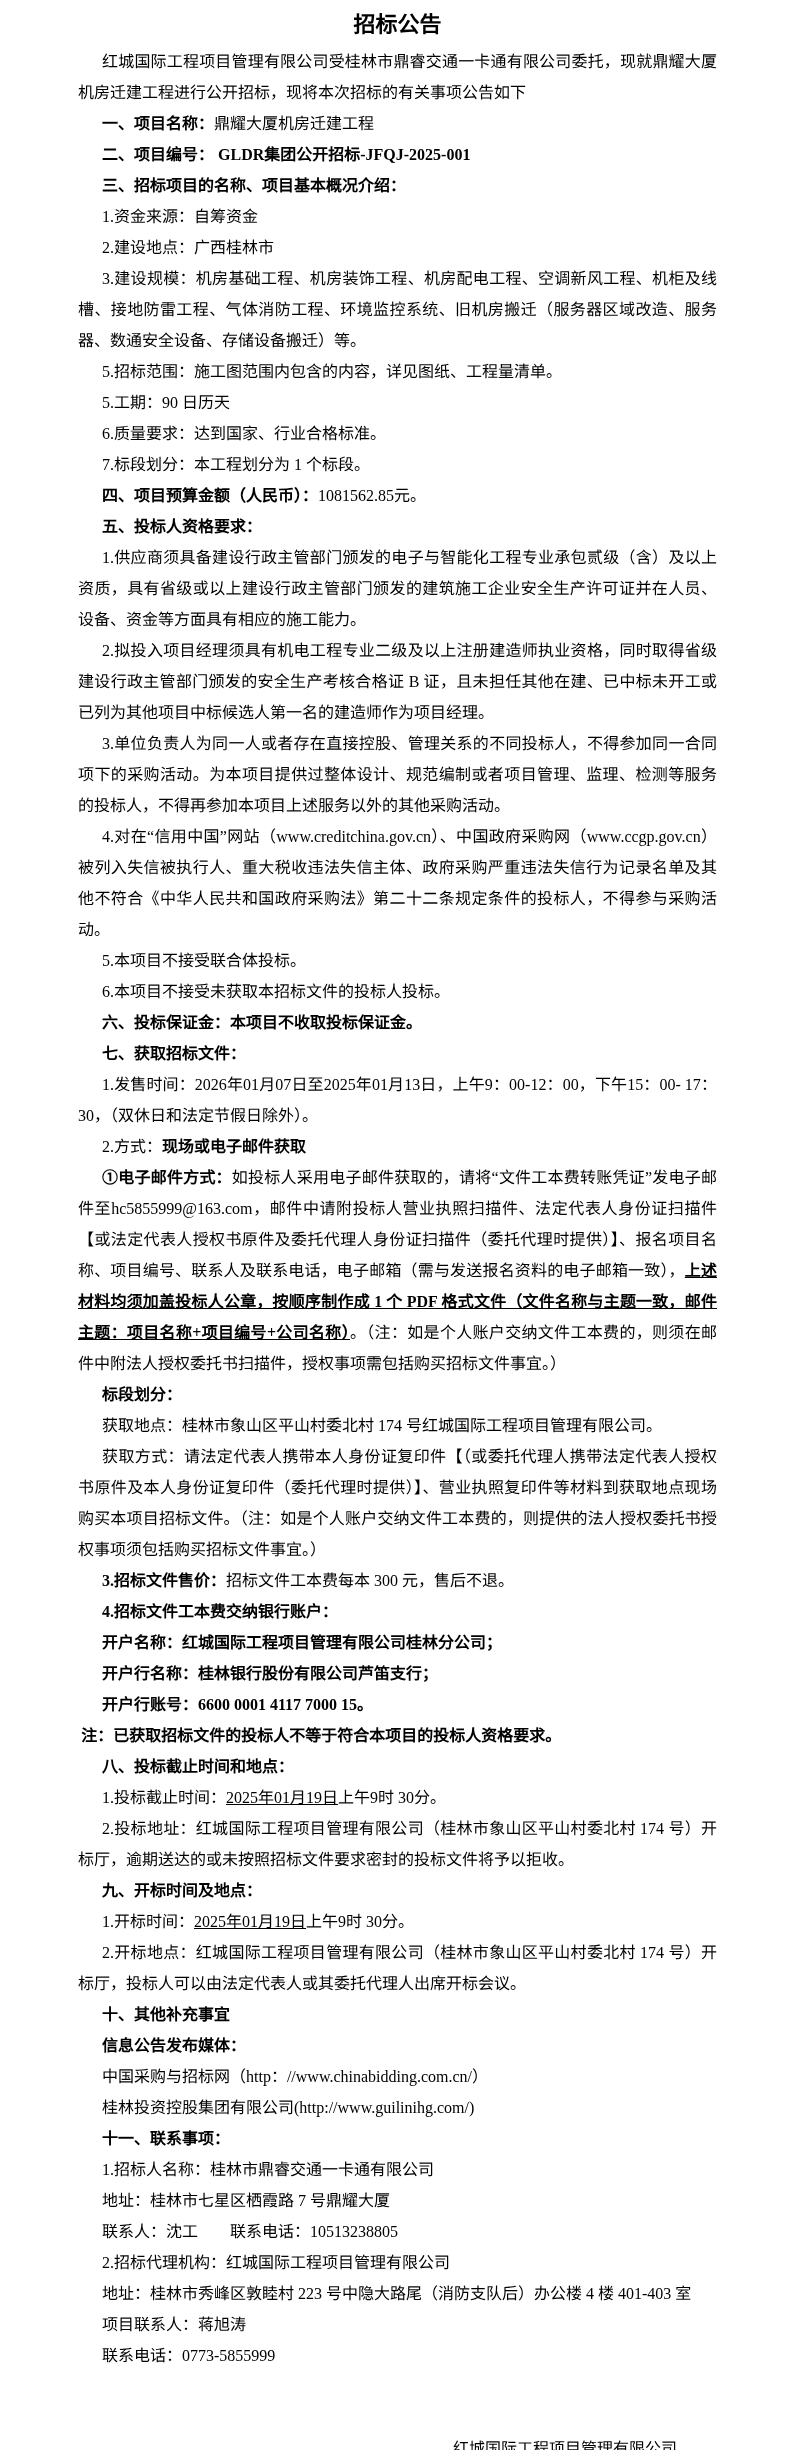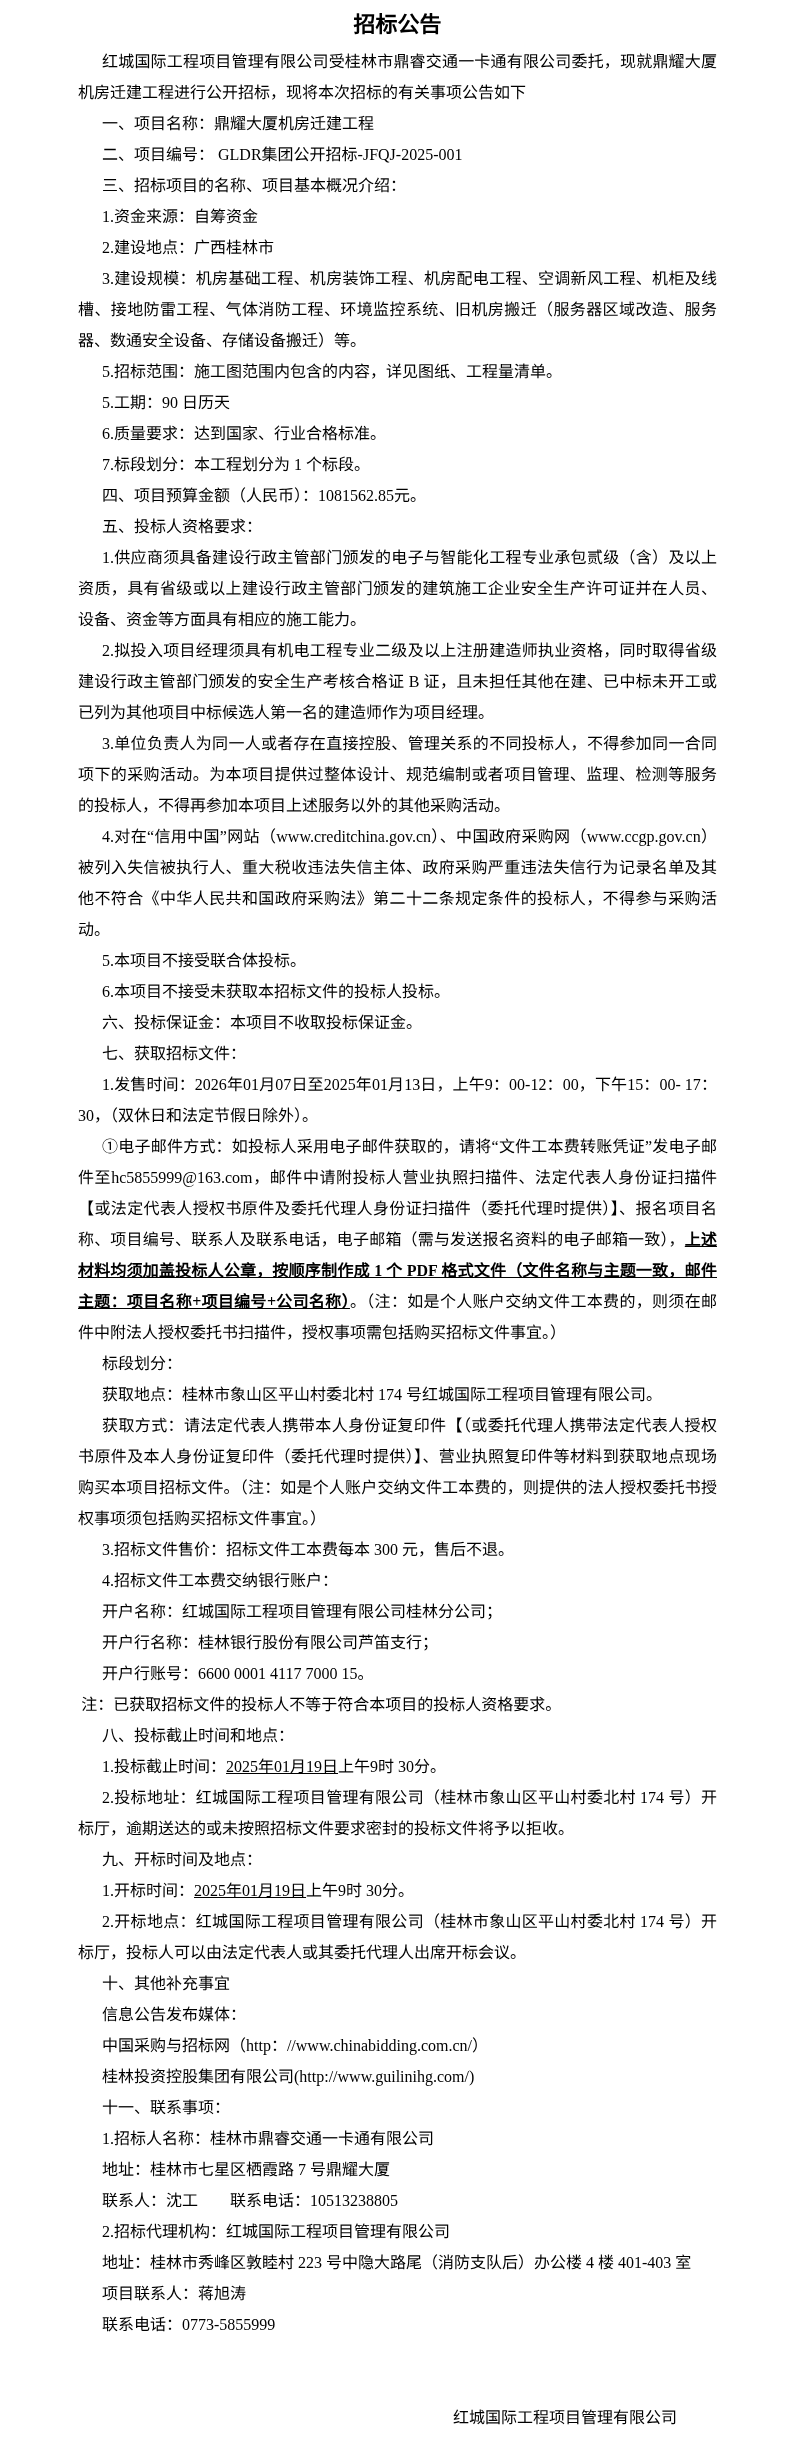--- a/index.html
+++ b/index.html
@@ -20,21 +20,21 @@
   }
   .para{
     margin:0;
     font-size:16px;
     line-height:31px;
     text-indent:1.5em;
     text-align:justify;
     word-break:break-all;
   }
   .para.noindent{text-indent:0.2em;}
-  .b{font-weight:normal;}
+  .b{font-weight:bold;}
   .u{text-decoration:underline;margin-top:33px;}
   .bu{font-weight:bold;text-decoration:underline;}
   .doc-footer{
     margin-top:60px;
     text-align:right;
     padding-right:40px;
   }
   .doc-footer p{
     margin:0;
     font-size:16px;
@@ -63,20 +63,21 @@
       <p class="para"><span class="b">五、投标人资格要求：</span></p>
       <p class="para"><span>1.供应商须具备建设行政主管部门颁发的电子与智能化工程专业承包贰级（含）及以上资质，具有省级或以上建设行政主管部门颁发的建筑施工企业安全生产许可证并在人员、设备、资金等方面具有相应的施工能力。</span></p>
       <p class="para"><span>2.拟投入项目经理须具有机电工程专业二级及以上注册建造师执业资格，同时取得省级建设行政主管部门颁发的安全生产考核合格证 B 证，且未担任其他在建、已中标未开工或已列为其他项目中标候选人第一名的建造师作为项目经理。</span></p>
       <p class="para"><span>3.单位负责人为同一人或者存在直接控股、管理关系的不同投标人，不得参加同一合同项下的采购活动。为本项目提供过整体设计、规范编制或者项目管理、监理、检测等服务的投标人，不得再参加本项目上述服务以外的其他采购活动。</span></p>
       <p class="para"><span>4.对在“信用中国”网站（www.creditchina.gov.cn）、中国政府采购网（www.ccgp.gov.cn）被列入失信被执行人、重大税收违法失信主体、政府采购严重违法失信行为记录名单及其他不符合《中华人民共和国政府采购法》第二十二条规定条件的投标人，不得参与采购活动。</span></p>
       <p class="para"><span>5.本项目不接受联合体投标。</span></p>
       <p class="para"><span>6.本项目不接受未获取本招标文件的投标人投标。</span></p>
       <p class="para"><span class="b">六、投标保证金：本项目不收取投标保证金。</span></p>
       <p class="para"><span class="b">七、获取招标文件：</span></p>
       <p class="para"><span>1.发售时间：2026年01月07日至2025年01月13日，上午9：00-12：00，下午15：00- 17：30，（双休日和法定节假日除外）。</span></p>
+      <p class="para"><span>2.方式：</span><span class="b">现场或电子邮件获取</span></p>
       <p class="para"><span class="b">①电子邮件方式：</span><span>如投标人采用电子邮件获取的，请将“文件工本费转账凭证”发电子邮件至hc5855999@163.com，邮件中请附投标人营业执照扫描件、法定代表人身份证扫描件【或法定代表人授权书原件及委托代理人身份证扫描件（委托代理时提供）】、报名项目名称、项目编号、联系人及联系电话，电子邮箱（需与发送报名资料的电子邮箱一致），</span><span class="bu">上述材料均须加盖投标人公章，按顺序制作成 1 个 PDF 格式文件（文件名称与主题一致，邮件主题：项目名称+项目编号+公司名称）</span><span>。（注：如是个人账户交纳文件工本费的，则须在邮件中附法人授权委托书扫描件，授权事项需包括购买招标文件事宜。）</span></p>
       <p class="para"><span class="b">标段划分：</span></p>
       <p class="para"><span>获取地点：桂林市象山区平山村委北村 174 号红城国际工程项目管理有限公司。</span></p>
       <p class="para"><span>获取方式：请法定代表人携带本人身份证复印件【（或委托代理人携带法定代表人授权书原件及本人身份证复印件（委托代理时提供）】、营业执照复印件等材料到获取地点现场购买本项目招标文件。（注：如是个人账户交纳文件工本费的，则提供的法人授权委托书授权事项须包括购买招标文件事宜。）</span></p>
       <p class="para"><span class="b">3.招标文件售价：</span><span>招标文件工本费每本 300 元，售后不退。</span></p>
       <p class="para"><span class="b">4.招标文件工本费交纳银行账户：</span></p>
       <p class="para"><span class="b">开户名称：红城国际工程项目管理有限公司桂林分公司；</span></p>
       <p class="para"><span class="b">开户行名称：桂林银行股份有限公司芦笛支行；</span></p>
       <p class="para"><span class="b">开户行账号：6600 0001 4117 7000 15。</span></p>
       <p class="para noindent"><span class="b">注：已获取招标文件的投标人不等于符合本项目的投标人资格要求。</span></p>

